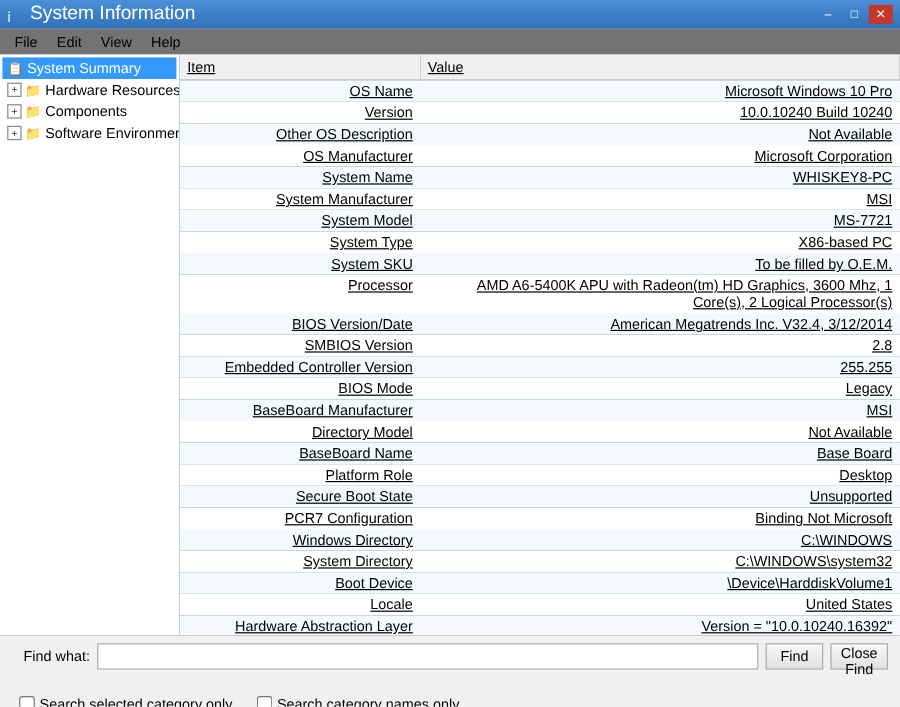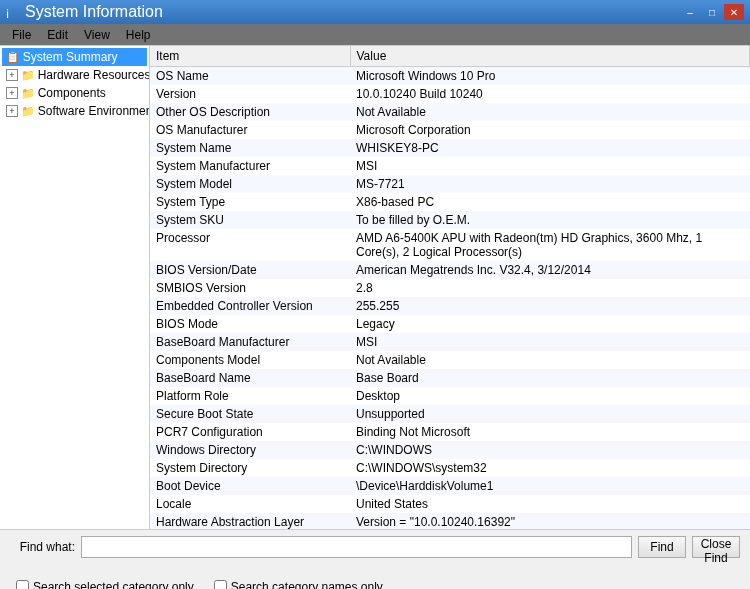--- a/index.html
+++ b/index.html
@@ -113,20 +113,21 @@
     .tree-item .folder-icon {
       margin-right: 3px;
       font-size: 11px;
     }
 
     
     .right-panel {
       flex: 1;
       background: #0f766e;
       overflow-y: scroll;
+      text-decoration: underline;
     }
     .data-table {
       width: 100%;
       border-collapse: collapse;
     }
     .data-table th {
       background: #f0f0f0;
       border-bottom: 1px solid #ccc;
       border-right: 1px solid #ccc;
       padding: 3px 6px;
@@ -135,20 +136,21 @@
       font-size: 12px;
       position: sticky;
       top: 0;
       z-index: 1;
     }
     .data-table td {
       padding: 2px 6px;
       font-size: 12px;
       border-bottom: none;
       vertical-align: top;
+      text-align: right;
     }
     .data-table tr:nth-child(odd) td {
       background: #f5f9ff;
     }
     .data-table tr:nth-child(even) td {
       background: white;
     }
     .data-table td.item-col {
       color: #000;
       width: 200px;
@@ -330,21 +332,21 @@
           </tr>
           <tr>
             <td class="item-col">BIOS Mode</td>
             <td class="value-col">Legacy</td>
           </tr>
           <tr>
             <td class="item-col">BaseBoard Manufacturer</td>
             <td class="value-col">MSI</td>
           </tr>
           <tr>
-            <td class="item-col">Components Model</td>
+            <td class="item-col">Directory Model</td>
             <td class="value-col">Not Available</td>
           </tr>
           <tr>
             <td class="item-col">BaseBoard Name</td>
             <td class="value-col">Base Board</td>
           </tr>
           <tr>
             <td class="item-col">Platform Role</td>
             <td class="value-col">Desktop</td>
           </tr>

